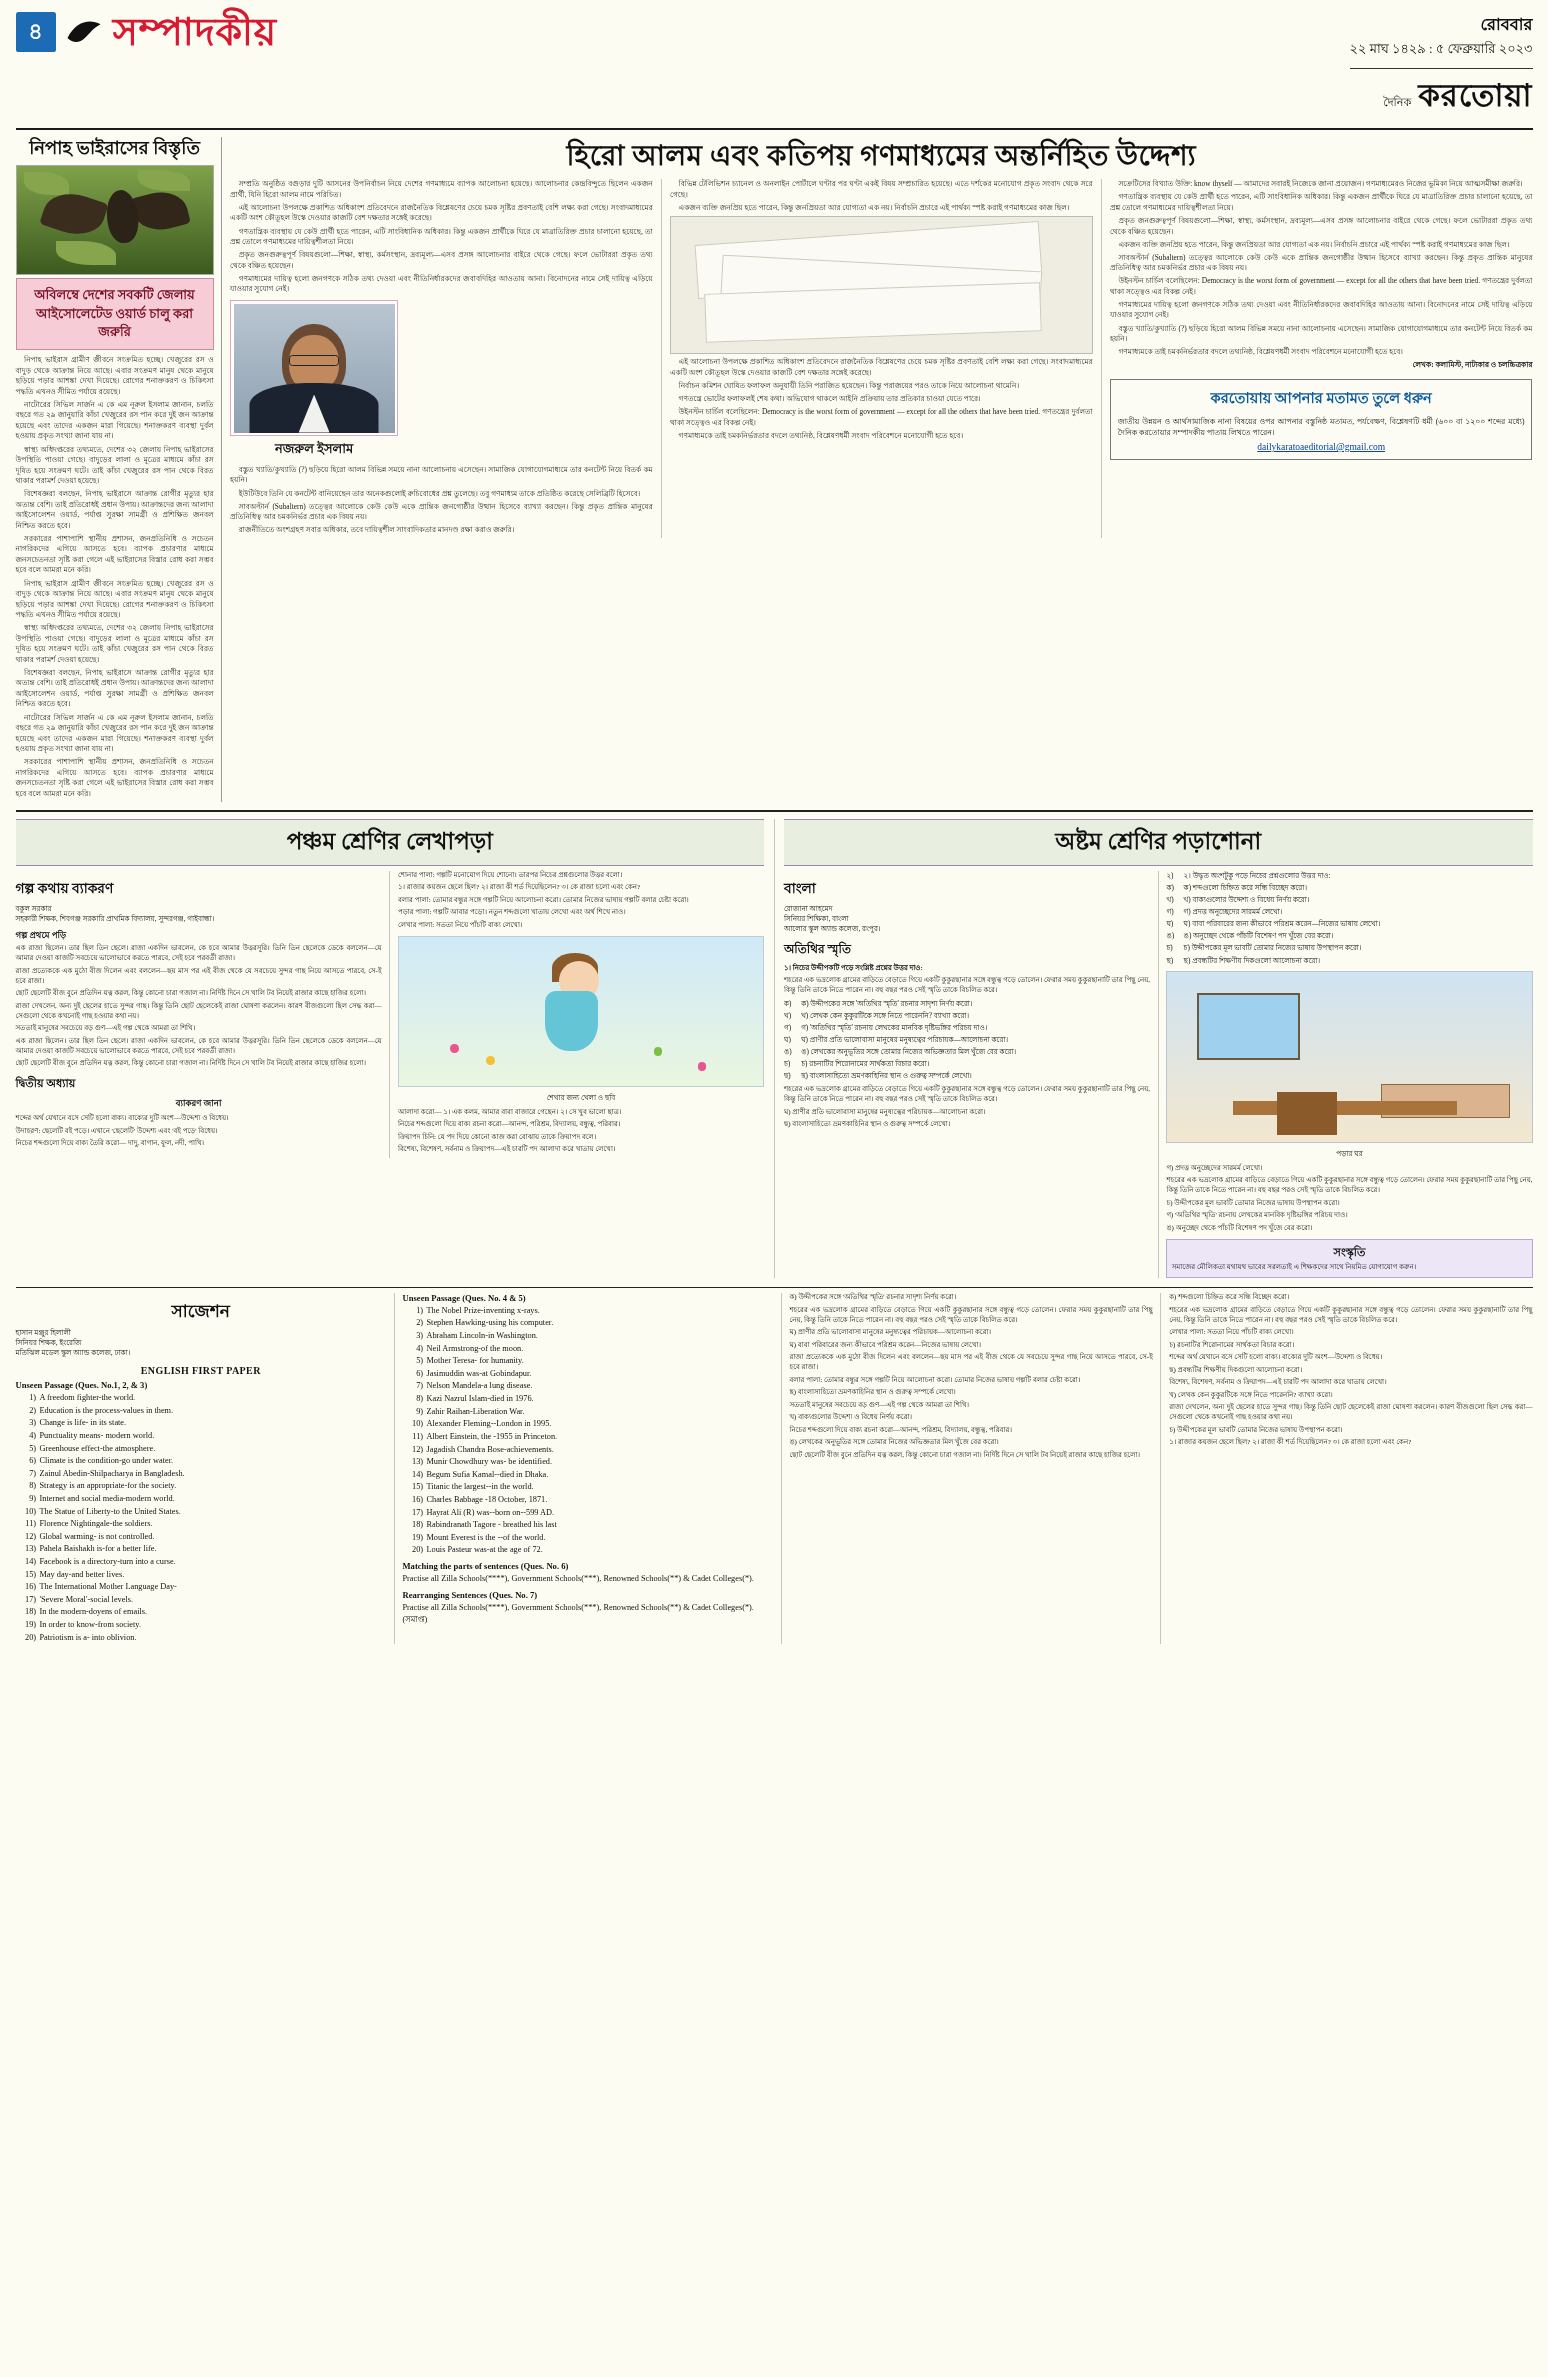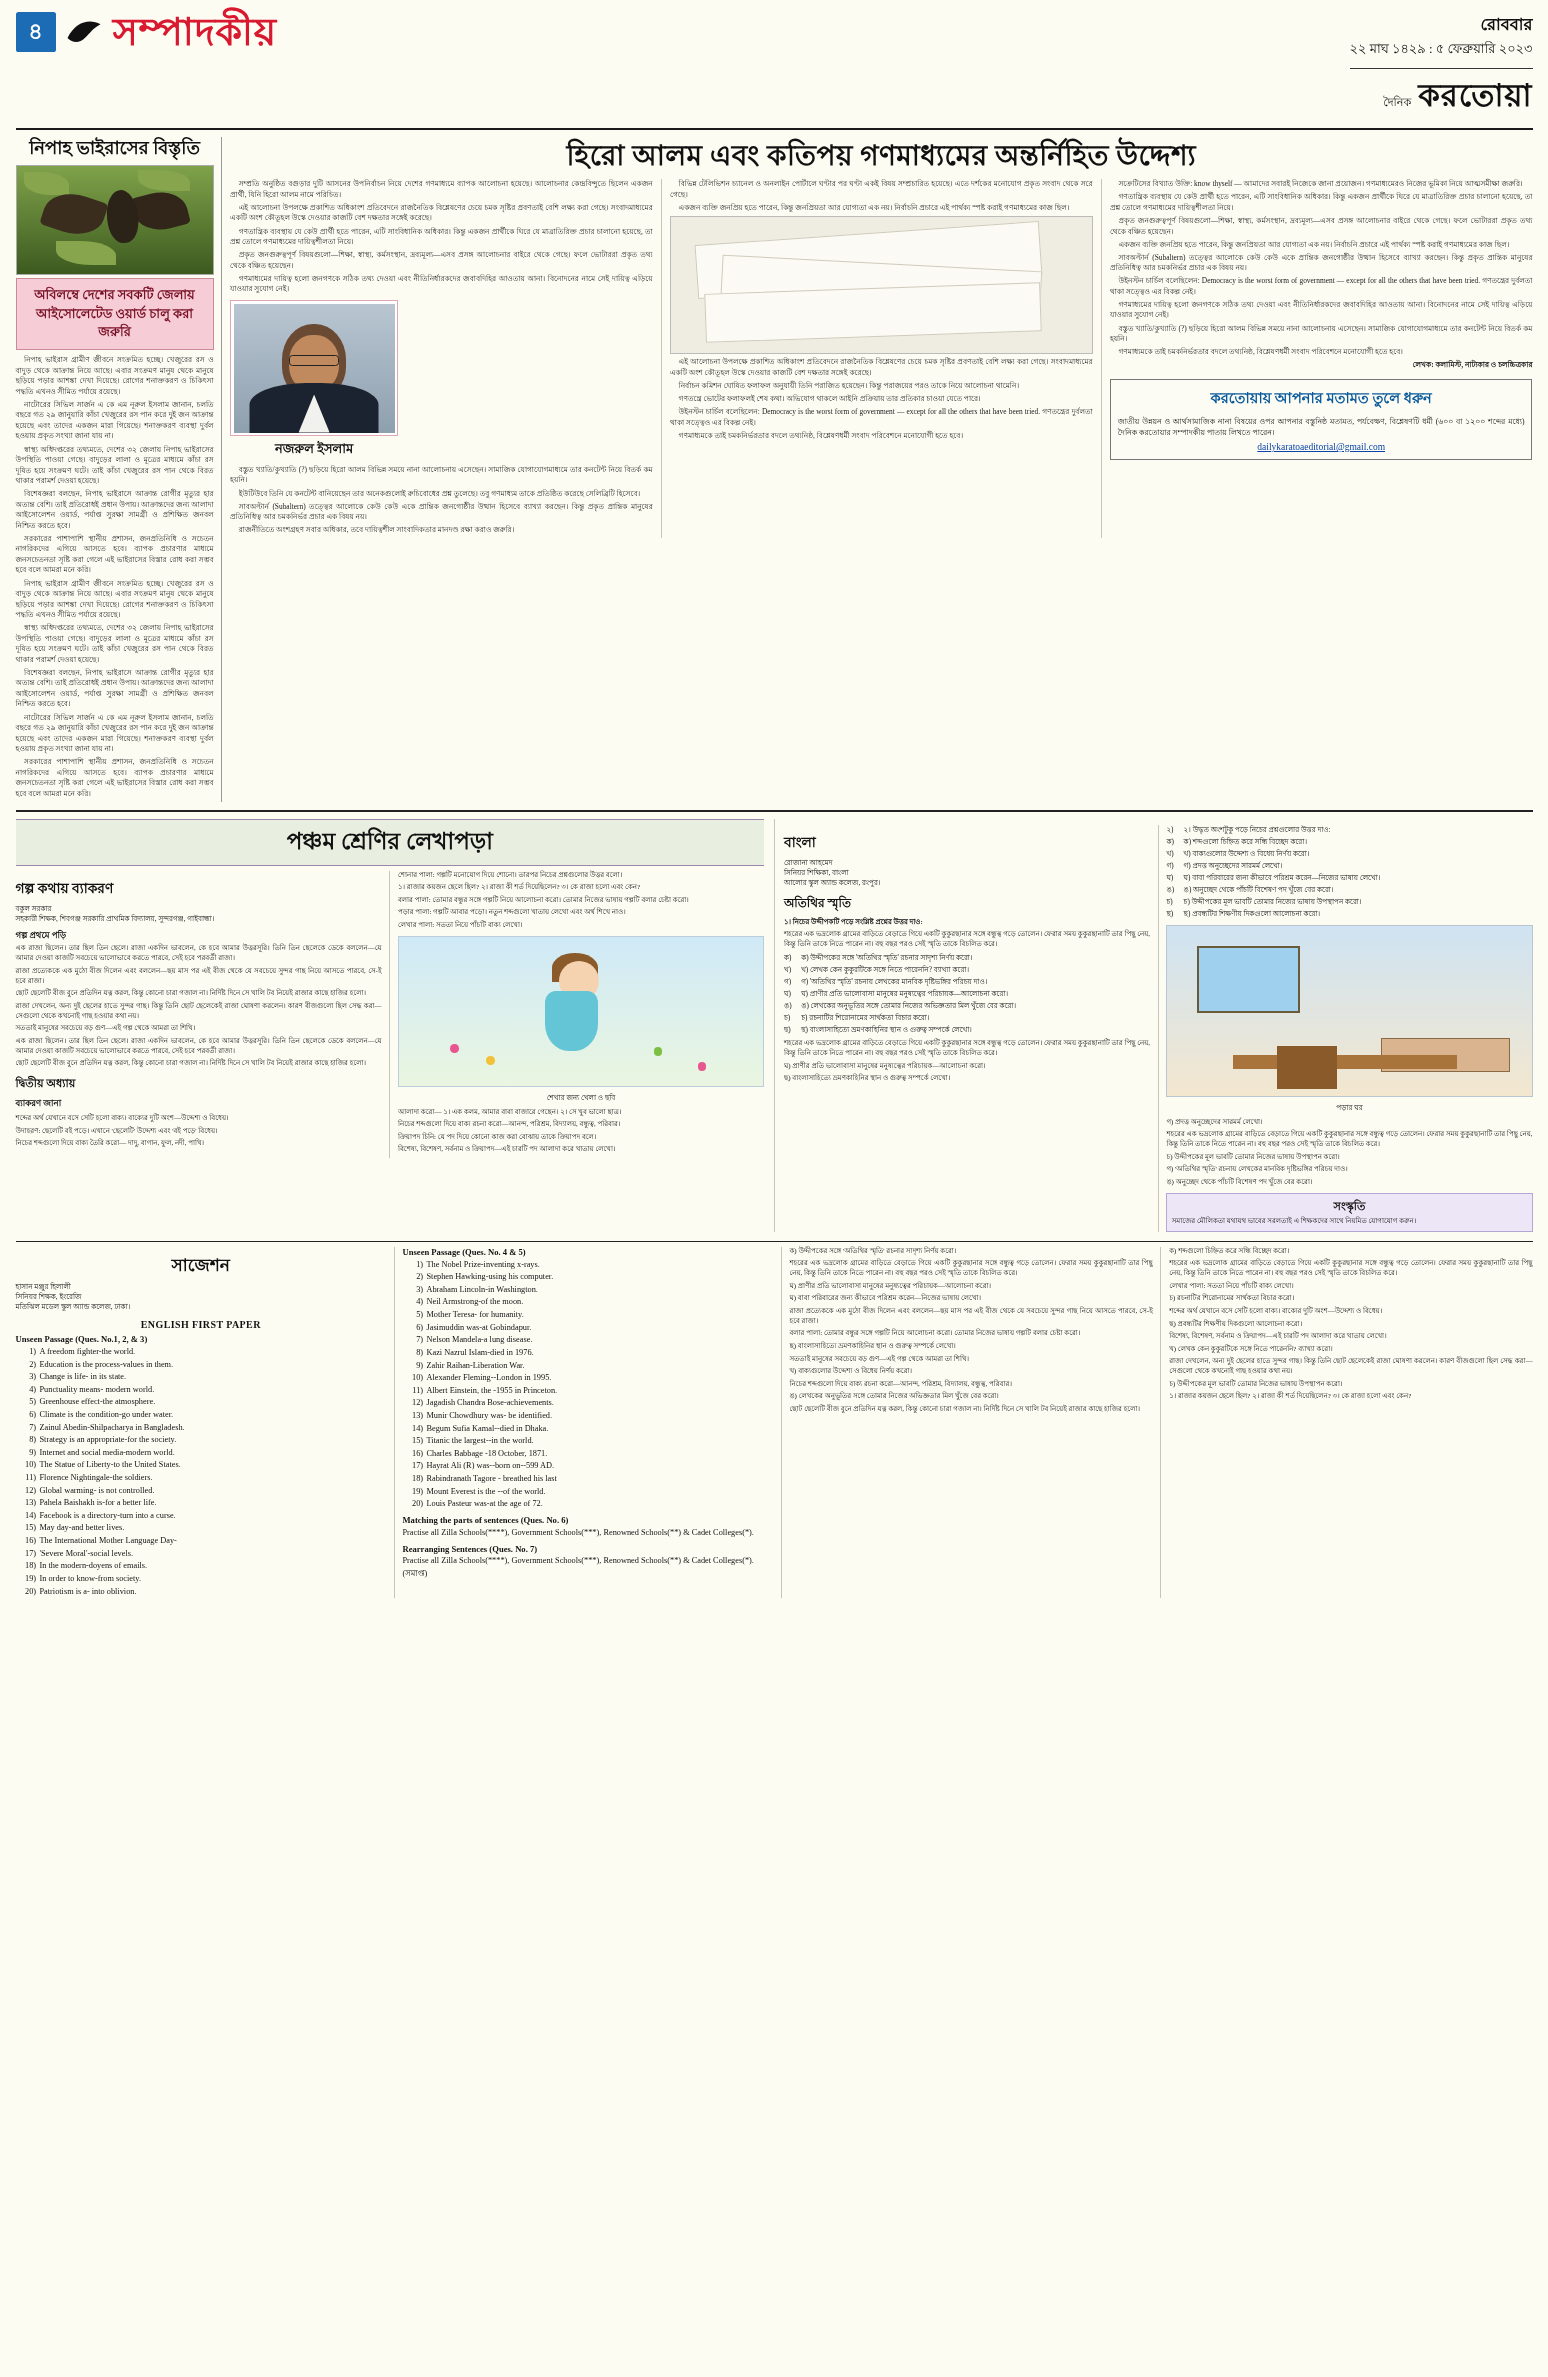--- a/index.html
+++ b/index.html
@@ -291,21 +291,21 @@
           <div class="bn-small">
             <p>এক রাজা ছিলেন। তার ছিল তিন ছেলে। রাজা একদিন ভাবলেন, কে হবে আমার উত্তরসূরি। তিনি তিন ছেলেকে ডেকে বললেন—যে আমার দেওয়া কাজটি সবচেয়ে ভালোভাবে করতে পারবে, সেই হবে পরবর্তী রাজা।</p>
             <p>রাজা প্রত্যেককে এক মুঠো বীজ দিলেন এবং বললেন—ছয় মাস পর এই বীজ থেকে যে সবচেয়ে সুন্দর গাছ নিয়ে আসতে পারবে, সে-ই হবে রাজা।</p>
             <p>ছোট ছেলেটি বীজ বুনে প্রতিদিন যত্ন করল, কিন্তু কোনো চারা গজাল না। নির্দিষ্ট দিনে সে খালি টব নিয়েই রাজার কাছে হাজির হলো।</p>
             <p>রাজা দেখলেন, অন্য দুই ছেলের হাতে সুন্দর গাছ। কিন্তু তিনি ছোট ছেলেকেই রাজা ঘোষণা করলেন। কারণ বীজগুলো ছিল সেদ্ধ করা—সেগুলো থেকে কখনোই গাছ হওয়ার কথা নয়।</p>
             <p>সততাই মানুষের সবচেয়ে বড় গুণ—এই গল্প থেকে আমরা তা শিখি।</p>
             <p>এক রাজা ছিলেন। তার ছিল তিন ছেলে। রাজা একদিন ভাবলেন, কে হবে আমার উত্তরসূরি। তিনি তিন ছেলেকে ডেকে বললেন—যে আমার দেওয়া কাজটি সবচেয়ে ভালোভাবে করতে পারবে, সেই হবে পরবর্তী রাজা।</p>
             <p>ছোট ছেলেটি বীজ বুনে প্রতিদিন যত্ন করল, কিন্তু কোনো চারা গজাল না। নির্দিষ্ট দিনে সে খালি টব নিয়েই রাজার কাছে হাজির হলো।</p>
           </div>
           <div class="sub-head" style="font-size:11.2px;">দ্বিতীয় অধ্যায়</div>
-          <div style="text-align:left;font-size:8.6px;font-weight:bold;">ব্যাকরণ জানা</div>
+          <div style="text-align:center;font-size:8.6px;font-weight:bold;">ব্যাকরণ জানা</div>
           <div class="bn-small" style="margin-top:2.6px;">
             <p>শব্দের অর্থ যেখানে বসে সেটি হলো বাক্য। বাক্যের দুটি অংশ—উদ্দেশ্য ও বিধেয়।</p>
             <p>উদাহরণ: ছেলেটি বই পড়ে। এখানে 'ছেলেটি' উদ্দেশ্য এবং 'বই পড়ে' বিধেয়।</p>
             <p>নিচের শব্দগুলো দিয়ে বাক্য তৈরি করো— দাদু, বাগান, ফুল, নদী, পাখি।</p>
           </div>
         </div>
 
         <div class="c2">
           <div class="bn-small">
             <p>শোনার পালা: গল্পটি মনোযোগ দিয়ে শোনো। তারপর নিচের প্রশ্নগুলোর উত্তর বলো।</p>
@@ -328,20 +328,21 @@
             <p>আলাদা করো— ১। এক কলম, আমার বাবা বাজারে গেছেন। ২। সে খুব ভালো ছাত্র।</p>
             <p>নিচের শব্দগুলো দিয়ে বাক্য রচনা করো—আনন্দ, পরিশ্রম, বিদ্যালয়, বন্ধুত্ব, পরিবার।</p>
             <p>ক্রিয়াপদ চিনি: যে পদ দিয়ে কোনো কাজ করা বোঝায় তাকে ক্রিয়াপদ বলে।</p>
             <p>বিশেষ্য, বিশেষণ, সর্বনাম ও ক্রিয়াপদ—এই চারটি পদ আলাদা করে খাতায় লেখো।</p>
           </div>
         </div>
       </div>
     </div>
 
     <div class="classcol vrule" style="padding-left:8.6px;">
+      <div class="class-head">অষ্টম শ্রেণির পড়াশোনা</div>
       <div class="cols2" style="margin-top:5.2px;">
         <div class="c2">
           <div class="sub-head">বাংলা</div>
           <div class="byline" style="white-space:pre-line;">রোজানা আহমেদ
 সিনিয়র শিক্ষিকা, বাংলা
 আলোর স্কুল অ্যান্ড কলেজ, রংপুর।</div>
           <div class="sub-head" style="font-size:12px;">অতিথির স্মৃতি</div>
           <div class="bn-small">
             <p style="font-weight:bold">১। নিচের উদ্দীপকটি পড়ে সংশ্লিষ্ট প্রশ্নের উত্তর দাও:</p>
             <p>শহরের এক ভদ্রলোক গ্রামের বাড়িতে বেড়াতে গিয়ে একটি কুকুরছানার সঙ্গে বন্ধুত্ব গড়ে তোলেন। ফেরার সময় কুকুরছানাটি তার পিছু নেয়, কিন্তু তিনি তাকে নিতে পারেন না। বহু বছর পরও সেই স্মৃতি তাকে বিচলিত করে।</p>

